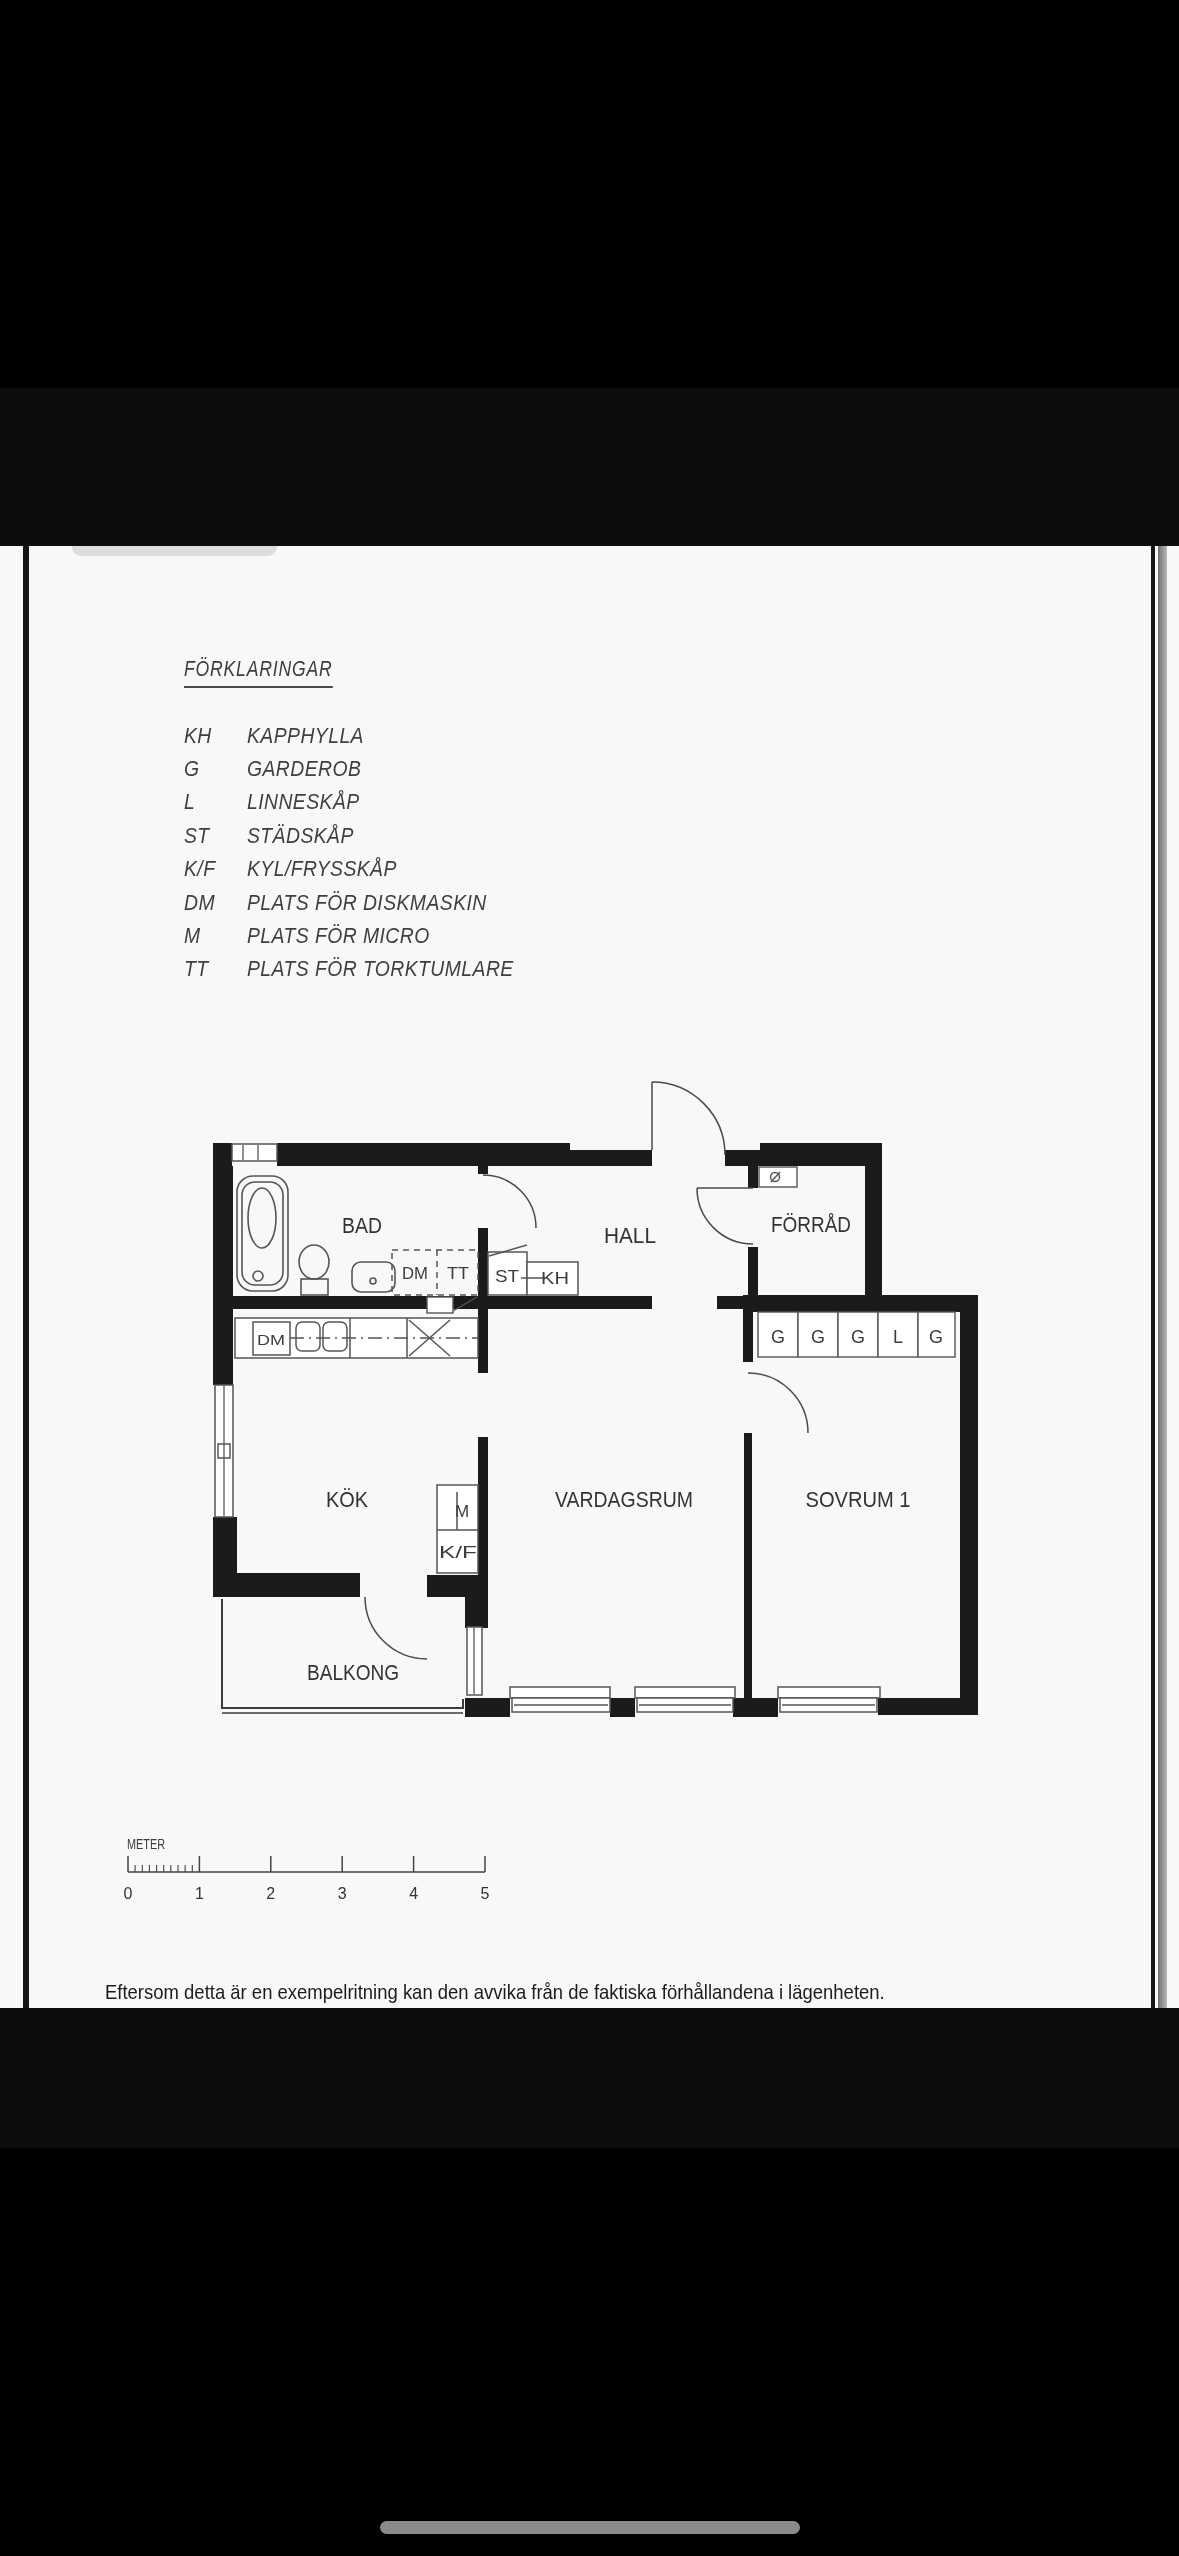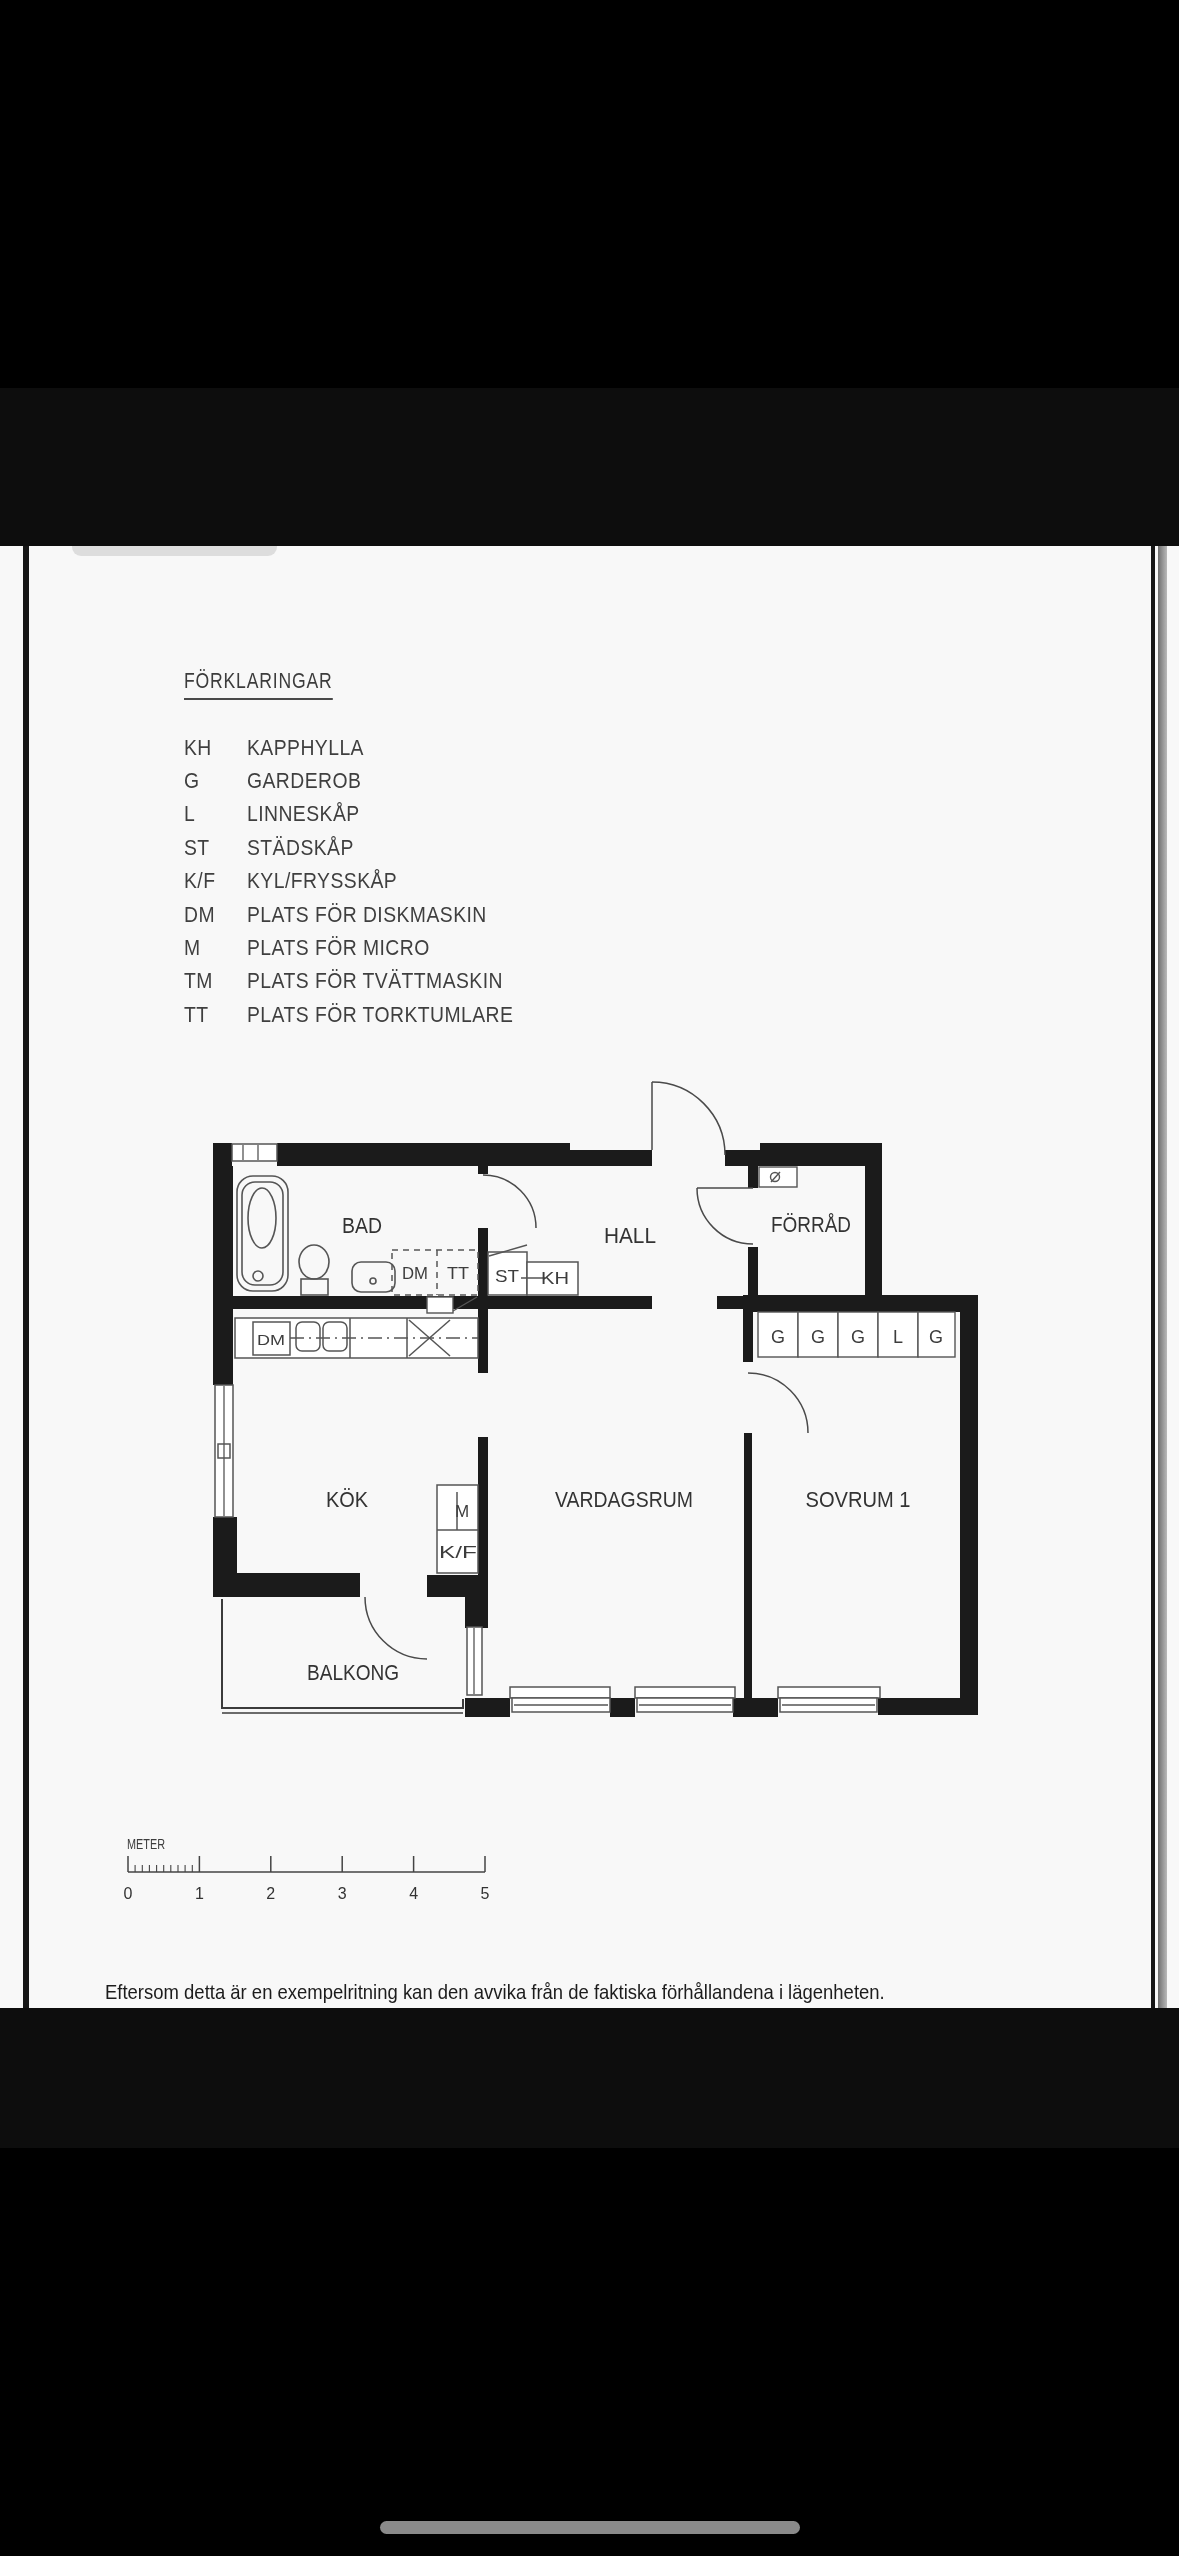--- a/index.html
+++ b/index.html
@@ -9,21 +9,21 @@
   .band-top{top:388px;height:158px;}
   .band-bottom{top:2008px;height:140px;}
   .page{position:absolute;left:0;top:546px;width:1179px;height:1462px;background:#f8f8f8;}
   .page-border{position:absolute;top:0;height:100%;background:#161616;}
   .page-border-left{left:23px;width:6px;}
   .page-border-right{left:1151px;width:4px;}
   .page-scrollbar{position:absolute;left:1158px;top:0;width:9px;height:100%;
                   background:linear-gradient(90deg,#6f6f6f,#b9b9b9);}
   .page-tab{position:absolute;left:72px;top:0;width:205px;height:10px;background:#d8d8d8;
             border-radius:0 0 9px 9px;opacity:.85;}
-  .legend{position:absolute;left:184px;top:122px;color:#3a3a3a;}
+  .legend{position:absolute;left:184px;top:110px;color:#3a3a3a;font-style:italic;}
   .legend-title{display:inline-block;font-size:22px;letter-spacing:1px;color:#3c3c3c;
                 border-bottom:2px solid #4a4a4a;padding-bottom:4px;
                 transform:scaleX(.8);transform-origin:left center;white-space:nowrap;}
   .legend-rows{margin-top:31px;}
   .legend-row{display:flex;height:33.4px;align-items:center;}
   .legend-abbr{width:63px;flex:none;}
   .legend-abbr span,.legend-label span{display:inline-block;font-size:22px;letter-spacing:.5px;
                 transform:scaleX(.88);transform-origin:left center;white-space:nowrap;color:#3f3f3f;}
   .plan-svg{position:absolute;left:0;top:0;}
   .disclaimer{position:absolute;left:105px;top:1434px;width:960px;font-size:21px;color:#1c1c1c;
@@ -72,24 +72,20 @@
           <div class="legend-abbr"><span>K/F</span></div>
           <div class="legend-label"><span>KYL/FRYSSKÅP</span></div>
         </div>
         <div class="legend-row">
           <div class="legend-abbr"><span>DM</span></div>
           <div class="legend-label"><span>PLATS FÖR DISKMASKIN</span></div>
         </div>
         <div class="legend-row">
           <div class="legend-abbr"><span>M</span></div>
           <div class="legend-label"><span>PLATS FÖR MICRO</span></div>
-        </div>
-        <div class="legend-row">
-          <div class="legend-abbr"><span>TM</span></div>
-          <div class="legend-label"><span>PLATS FÖR TVÄTTMASKIN</span></div>
         </div>
         <div class="legend-row">
           <div class="legend-abbr"><span>TT</span></div>
           <div class="legend-label"><span>PLATS FÖR TORKTUMLARE</span></div>
         </div>
       </div>
     </div>
 
     <svg class="plan-svg" width="1179" height="1462" viewBox="0 546 1179 1462">
       <g fill="#1b1b1b" stroke="none">

